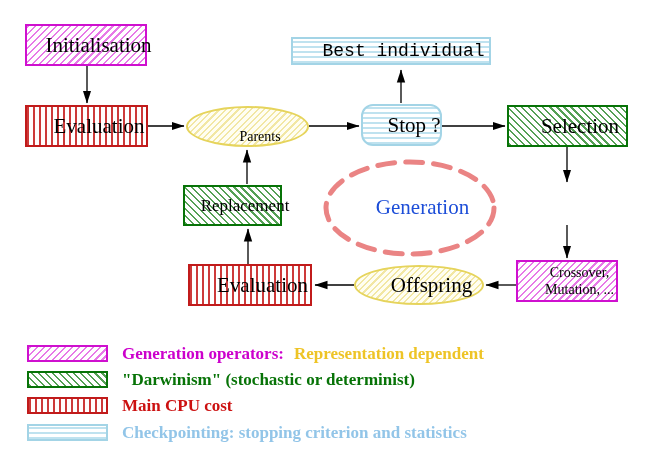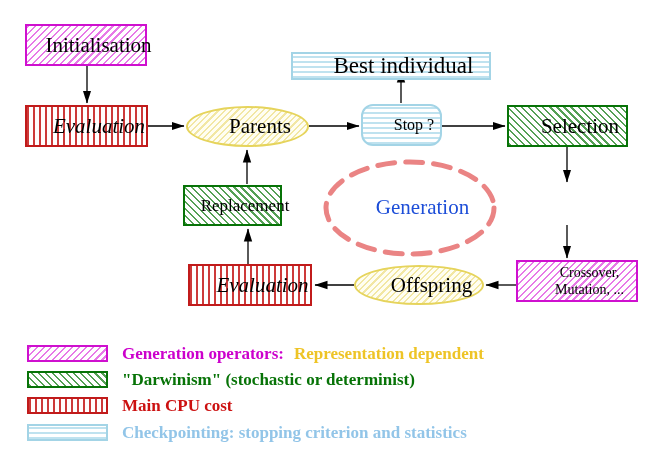--- a/index.html
+++ b/index.html
@@ -22,42 +22,41 @@
   .hatch-green{
     border:2px solid #077307;
     background-image:repeating-linear-gradient(45deg,#55a055 0 1.6px,rgba(0,0,0,0) 1.6px 5px);
     background-color:#fff;
     font-family:Liberation Serif, serif;
   }
   .stripe-red{
     border:2px solid #c11b1b;
     background-image:repeating-linear-gradient(90deg,#cd3a3a 0 2px,rgba(0,0,0,0) 2px 6px);
     background-color:#fff;
-    font-style:italic;
   }
   .stripe-cyan{
     border:2px solid #a3d4e6;
     background-image:repeating-linear-gradient(0deg,#bfe2ef 0 1.6px,rgba(0,0,0,0) 1.6px 5px);
     background-color:#fff;
   }
   .ellipse-yellow{
     border:2px solid #e6d45c; border-radius:50%;
     background-color:#fffef2;
     background-image:repeating-linear-gradient(135deg,#f2e7a4 0 1.6px,rgba(0,0,0,0) 1.6px 4.5px);
   }
   
   #n-init        {left:25px;  top:24px;  width:122px; height:42px; font-size:21px;}
   #n-evalT       {left:25px;  top:105px; width:123px; height:42px; font-size:21px;}
-  #n-best        {left:291px; top:52px;  width:200px; height:28px; font-size:23px;}
-  #n-parents     {left:186px; top:106px; width:123px; height:41px; font-size:21px;}
-  #n-stop        {left:361px; top:104px; width:81px;  height:42px; font-size:16px; border-radius:12px;}
+  #n-best        {left:291px; top:37px;  width:200px; height:28px; font-size:18px;font-family:Liberation Mono, monospace;}
+  #n-parents     {left:186px; top:106px; width:123px; height:41px; font-size:14px;align-items:flex-end;}
+  #n-stop        {left:361px; top:104px; width:81px;  height:42px; font-size:21px; border-radius:12px;}
   #n-selection   {left:507px; top:105px; width:121px; height:42px; font-size:21px;}
   #n-replacement {left:183px; top:185px; width:99px; height:41px; font-size:17px;}
   #n-genitors    {left:505px; top:184px; width:123px; height:41px; font-size:21px;}
-  #n-crossover   {left:516px; top:260px; width:122px; height:42px; font-size:14px; flex-direction:column; line-height:1.25;}
+  #n-crossover   {left:516px; top:260px; width:102px; height:42px; font-size:14px; flex-direction:column; line-height:1.25;}
   #n-offspring   {left:354px; top:265px; width:130px; height:40px; font-size:21px;}
   #n-evalB       {left:188px; top:264px; width:124px; height:42px; font-size:21px;}
   #n-generation-label{
     left:330px; top:194px; width:160px; height:27px;
     font-size:21px; color:#1d4ed8;
   }
   
   .swatch{position:absolute; left:27px; width:81px; height:17px; box-sizing:border-box;}
   #sw-1{top:345px;} #sw-2{top:371px;} #sw-3{top:397px;} #sw-4{top:424px;}
   .legend-text{

